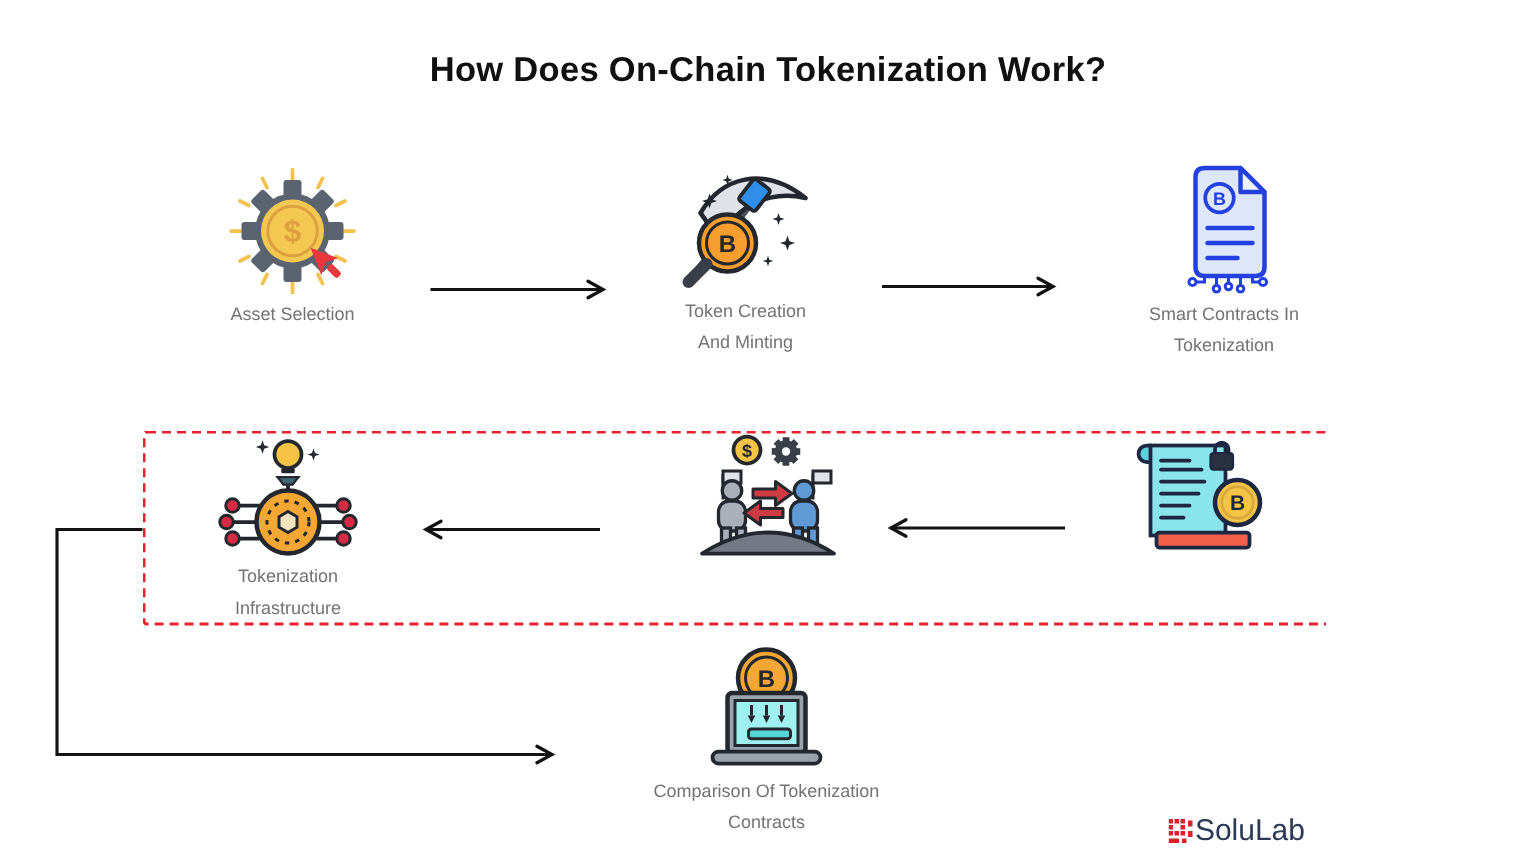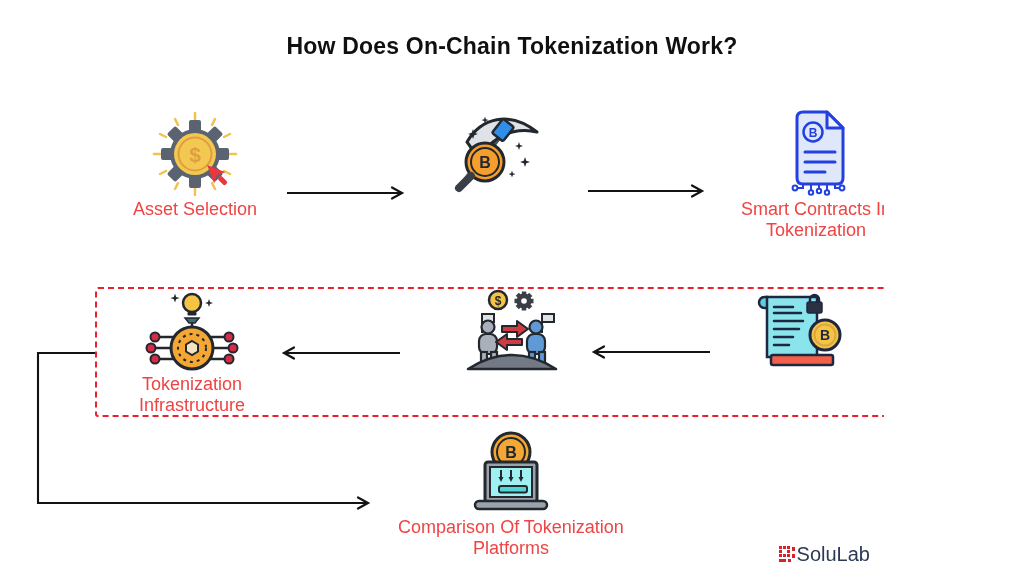--- a/index.html
+++ b/index.html
@@ -4,21 +4,21 @@
 <style>
   html,body{margin:0;padding:0;background:#ffffff;}
   .canvas{position:relative;width:884px;height:576px;background:#ffffff;overflow:hidden;
           font-family:"Liberation Sans", sans-serif;}
   .title{position:absolute;left:0;top:33px;width:1024px;text-align:center;margin:0;
          font-size:23px;font-weight:700;color:#101010;letter-spacing:.2px;}
   .connectors{position:absolute;left:0;top:0;width:1024px;height:576px;}
   .highlight-box{position:absolute;left:95px;top:287px;width:816px;height:130px;
                  border:2px dashed #e8212e;border-radius:3px;box-sizing:border-box;}
   .node{position:absolute;display:flex;flex-direction:column;align-items:center;}
-  .node .label{margin-top:3px;font-size:18px;line-height:21px;color:#ef4444;
+  .node .label{margin-top:3px;font-size:12px;line-height:21px;color:#737373;
                text-align:center;white-space:pre-line;}
   .n1{left:80px;top:110px;width:230px;}
   .n2{left:382px;top:104px;width:230px;}
   .n3{left:701px;top:108px;width:230px;}
   .n4{left:682px;top:291px;width:230px;}
   .n5{left:397px;top:289px;width:230px;}
   .n6{left:77px;top:291px;width:230px;}
   .n7{left:391px;top:430px;width:240px;}
   .logo{position:absolute;right:14px;bottom:10px;display:flex;align-items:center;gap:1px;}
   .logo-text{font-size:20px;color:#2d3a55;}
@@ -98,20 +98,22 @@
         <line x1="24" y1="68" x2="12" y2="80" stroke="#3a3f47" stroke-width="8" stroke-linecap="round"></line>
         <g fill="#23272e">
           <path d="M0,-1 L0.25,-0.25 L1,0 L0.25,0.25 L0,1 L-0.25,0.25 L-1,0 L-0.25,-0.25 Z" transform="translate(26,26) scale(5)"></path>
           <path d="M0,-1 L0.25,-0.25 L1,0 L0.25,0.25 L0,1 L-0.25,0.25 L-1,0 L-0.25,-0.25 Z" transform="translate(38,12) scale(3.5)"></path>
           <path d="M0,-1 L0.25,-0.25 L1,0 L0.25,0.25 L0,1 L-0.25,0.25 L-1,0 L-0.25,-0.25 Z" transform="translate(72,38) scale(4)"></path>
           <path d="M0,-1 L0.25,-0.25 L1,0 L0.25,0.25 L0,1 L-0.25,0.25 L-1,0 L-0.25,-0.25 Z" transform="translate(78,54) scale(5)"></path>
           <path d="M0,-1 L0.25,-0.25 L1,0 L0.25,0.25 L0,1 L-0.25,0.25 L-1,0 L-0.25,-0.25 Z" transform="translate(65,66) scale(3.5)"></path>
         </g>
       </g>
     </svg>
+    <div class="label">Token Creation
+And Minting</div>
   </div>
 
   <div class="node n3">
     <svg width="86" height="88" viewBox="0 0 86 88">
       <path d="M30,4 H54 L70,20 V70 Q70,76 64,76 H30 Q24,76 24,70 V10 Q24,4 30,4 Z" fill="#dfe8fb" stroke="#2440e0" stroke-width="3" stroke-linejoin="round"></path>
       <polygon points="54,4 70,20 54,20" fill="#eef3fd" stroke="#2440e0" stroke-width="3" stroke-linejoin="round"></polygon>
       <circle cx="40" cy="24" r="9.5" fill="#dfe8fb" stroke="#2440e0" stroke-width="2.5"></circle>
       <text x="40" y="28.5" font-size="12" font-weight="bold" fill="#2440e0" text-anchor="middle" font-family="Liberation Sans, sans-serif">B</text>
       <g stroke="#2440e0" stroke-width="3" stroke-linecap="round">
         <line x1="32" y1="44" x2="62" y2="44"></line>
@@ -242,21 +244,21 @@
       </g>
       <g fill="#23272e">
         <polygon points="35.5,47 40.5,47 38,52"></polygon>
           <polygon points="45.5,47 50.5,47 48,52"></polygon>
           <polygon points="55.5,47 60.5,47 58,52"></polygon>
       </g>
       <rect x="36" y="56" width="28" height="6.5" rx="2" fill="#55d6d6" stroke="#23272e" stroke-width="2"></rect>
       <rect x="12" y="71" width="72" height="8" rx="4" fill="#9aa2ac" stroke="#23272e" stroke-width="2.5"></rect>
     </svg>
     <div class="label">Comparison Of Tokenization
-Platforms</div>
+Contracts</div>
   </div>
 
   <div class="logo">
     <svg width="17" height="17" viewBox="0 0 17 17">
       <g fill="#d8232a">
         <rect x="0" y="0" width="3" height="3"></rect>
           <rect x="4" y="0" width="3" height="3"></rect>
           <rect x="8" y="0" width="3" height="3"></rect>
         <rect x="0" y="4" width="3" height="3"></rect>
           <rect x="8" y="4" width="3" height="3"></rect>

